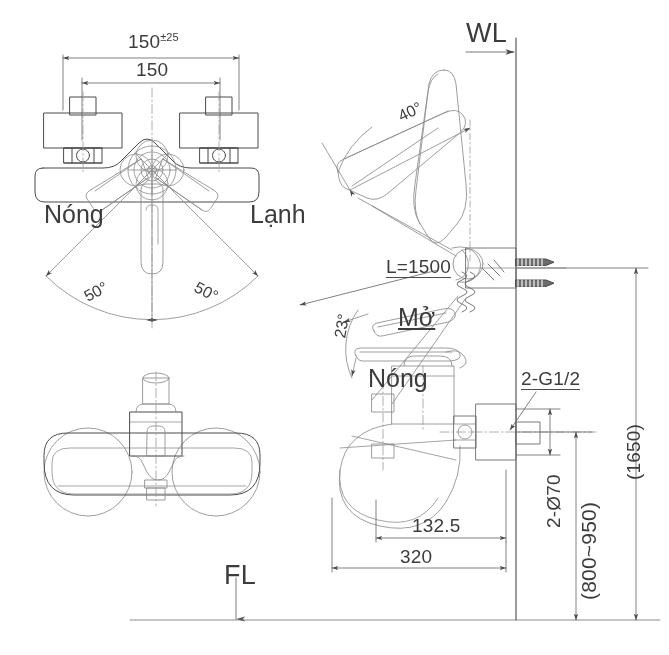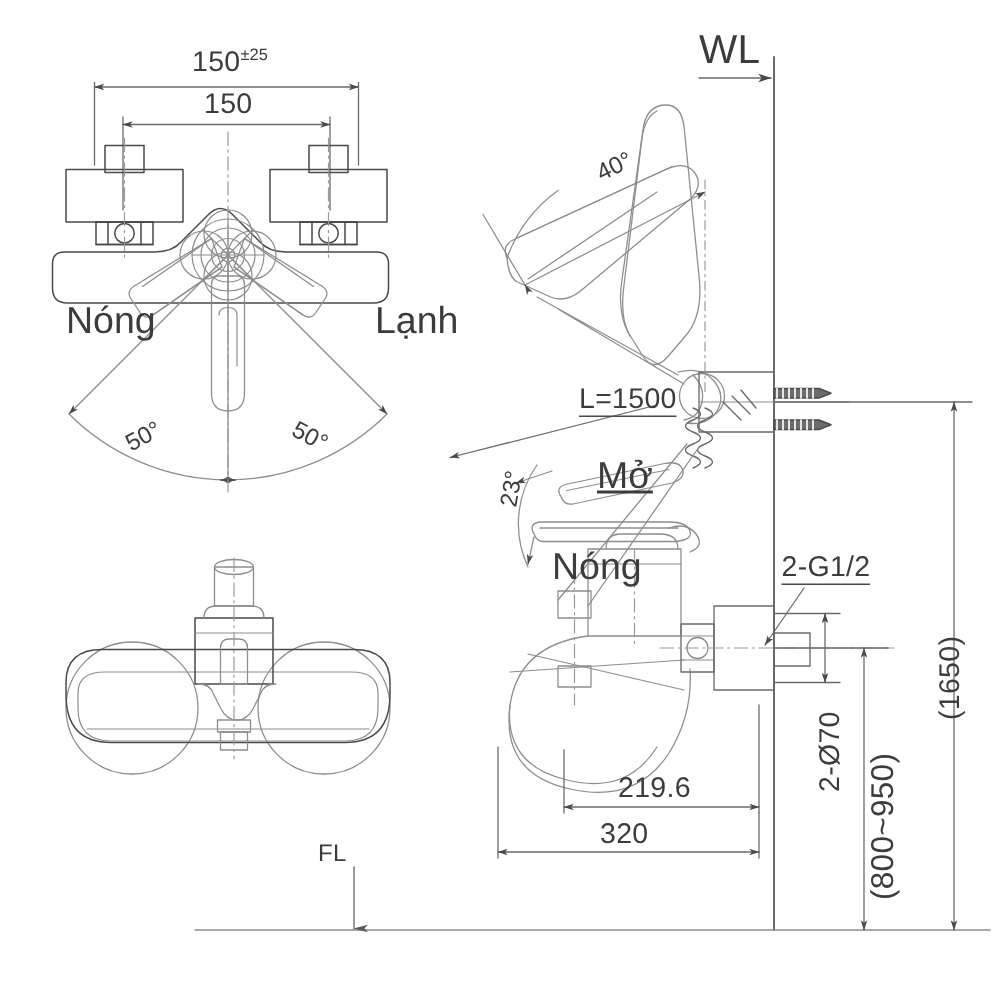--- a/index.html
+++ b/index.html
@@ -257,37 +257,37 @@
 <div class="lbl note" style="left:44px;top:202px;">Nóng</div>
 
 <div class="lbl note" style="left:218px;top:202px;margin-left:32px;">Lạnh</div>
 
 <div class="lbl dim-sm rotsm" style="left:84px;top:284px;transform:rotate(-28deg);">50°</div>
 
 <div class="lbl dim-sm rotsm" style="left:194px;top:284px;transform:rotate(28deg);">50°</div>
 
 <div class="lbl dim" style="left:466px;top:20px;font-size:27px;">WL</div>
 
-<div class="lbl dim" style="left:212px;top:562px;font-size:16px;">FL</div>
+<div class="lbl dim" style="left:224px;top:562px;font-size:27px;">FL</div>
 
 <div class="lbl dim-sm rotsm" style="left:398px;top:104px;transform:rotate(-26deg);">40°</div>
 
 <div class="lbl dim ul" style="left:386px;top:257px;">L=1500</div>
 
 <div class="lbl note" style="left:398px;top:305px;text-decoration:underline;">Mở</div>
 
 <div class="lbl note" style="left:368px;top:366px;">Nóng</div>
 
 <div class="lbl dim-sm" style="left:330px;top:318px;transform:rotate(-80deg);transform-origin:50% 50%;">23°</div>
 
 <div class="lbl dim ul" style="left:521px;top:369px;text-align:center;">2-G1/2</div>
 
 <div class="lbl dim rot90" style="left:544px;top:528px;">2-Ø70</div>
 
 <div class="lbl dim rot90" style="left:578px;top:600px;font-size:21px;">(800~950)</div>
 
 <div class="lbl dim rot90" style="left:624px;top:480px;">(1650)</div>
 
-<div class="lbl dim" style="left:412px;top:516px;">219.6</div>
+<div class="lbl dim" style="left:412px;top:516px;">132.5</div>
 
 <div class="lbl dim" style="left:400px;top:547px;">320</div>
 
 </div>
 
 </body></html>

